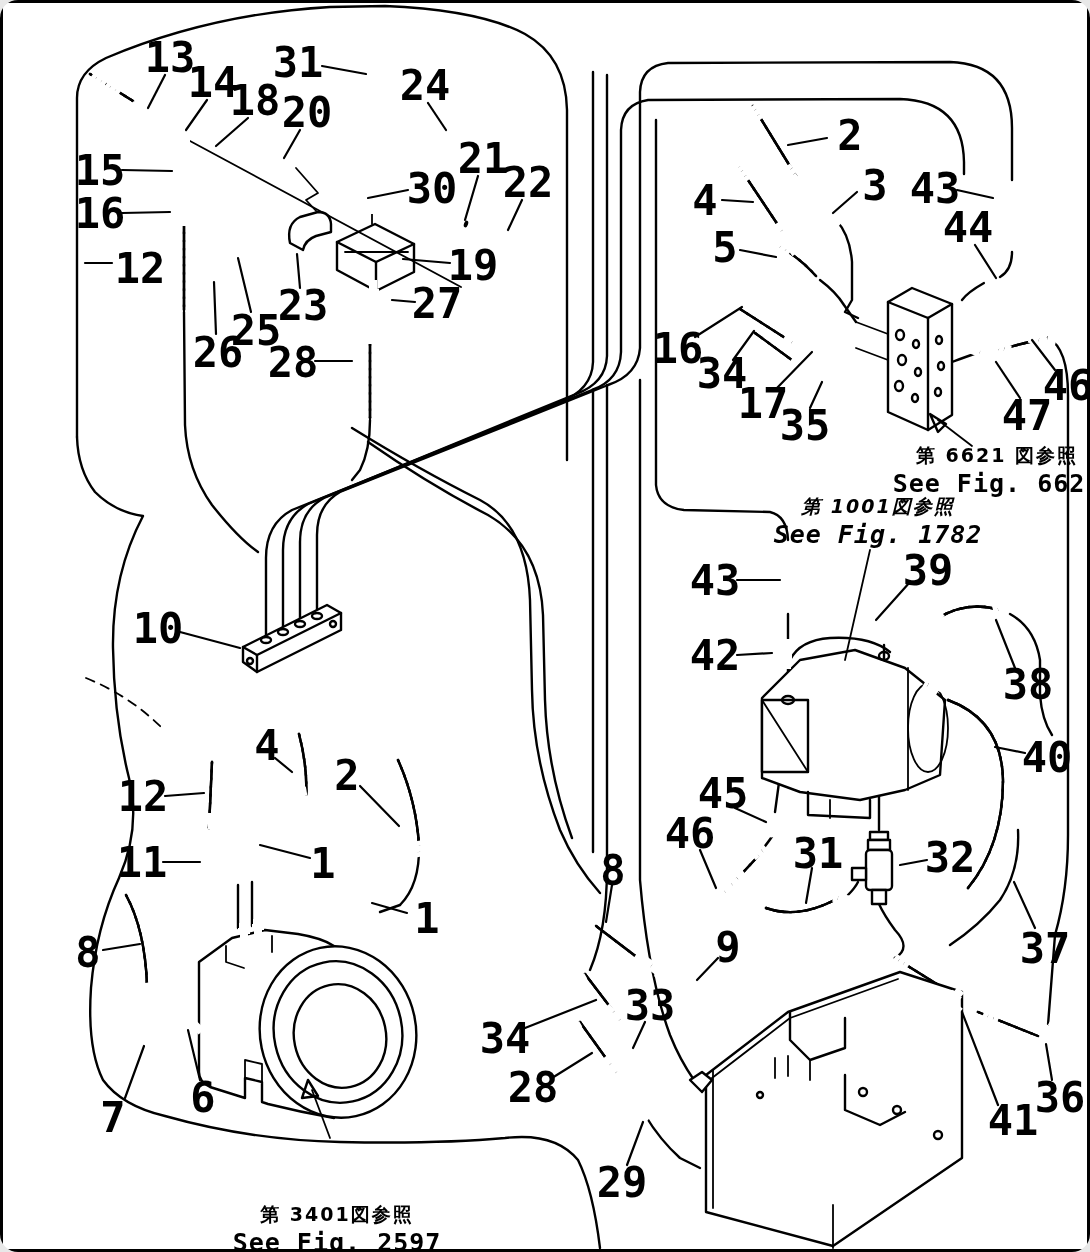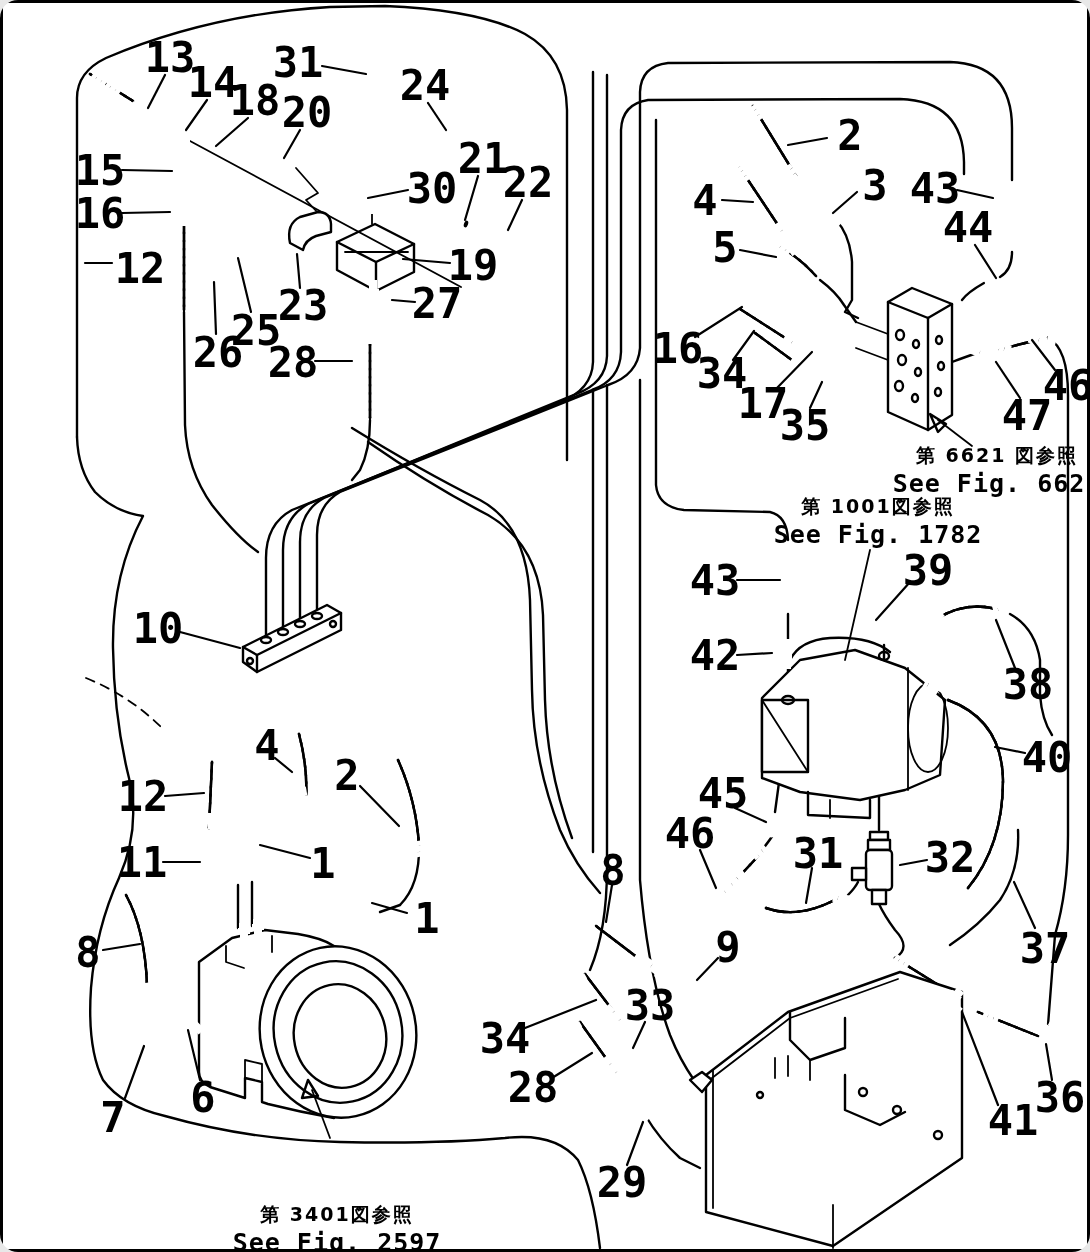--- a/index.html
+++ b/index.html
@@ -537,21 +537,21 @@
         <text x="622" y="1182" class="co">29</text>
         <text x="1013" y="1120" class="co">41</text>
         <text x="1060" y="1097" class="co">36</text>
       </g>
   </svg>
 
   <div class="ann" style="left:997px; top:470px;">
     <div class="jp">第 6621 図参照</div>
     <div class="en">See Fig. 6621</div>
   </div>
-  <div class="ann" style="left:878px; top:521px;">
+  <div class="ann" style="left:878px; top:521px;font-style:italic;">
     <div class="jp">第 1001図参照</div>
     <div class="en">See Fig. 1782</div>
   </div>
   <div class="ann" style="left:337px; top:1229px;">
     <div class="jp">第 3401図参照</div>
     <div class="en">See Fig. 2597</div>
   </div>
 </div>
 
 </body></html>

